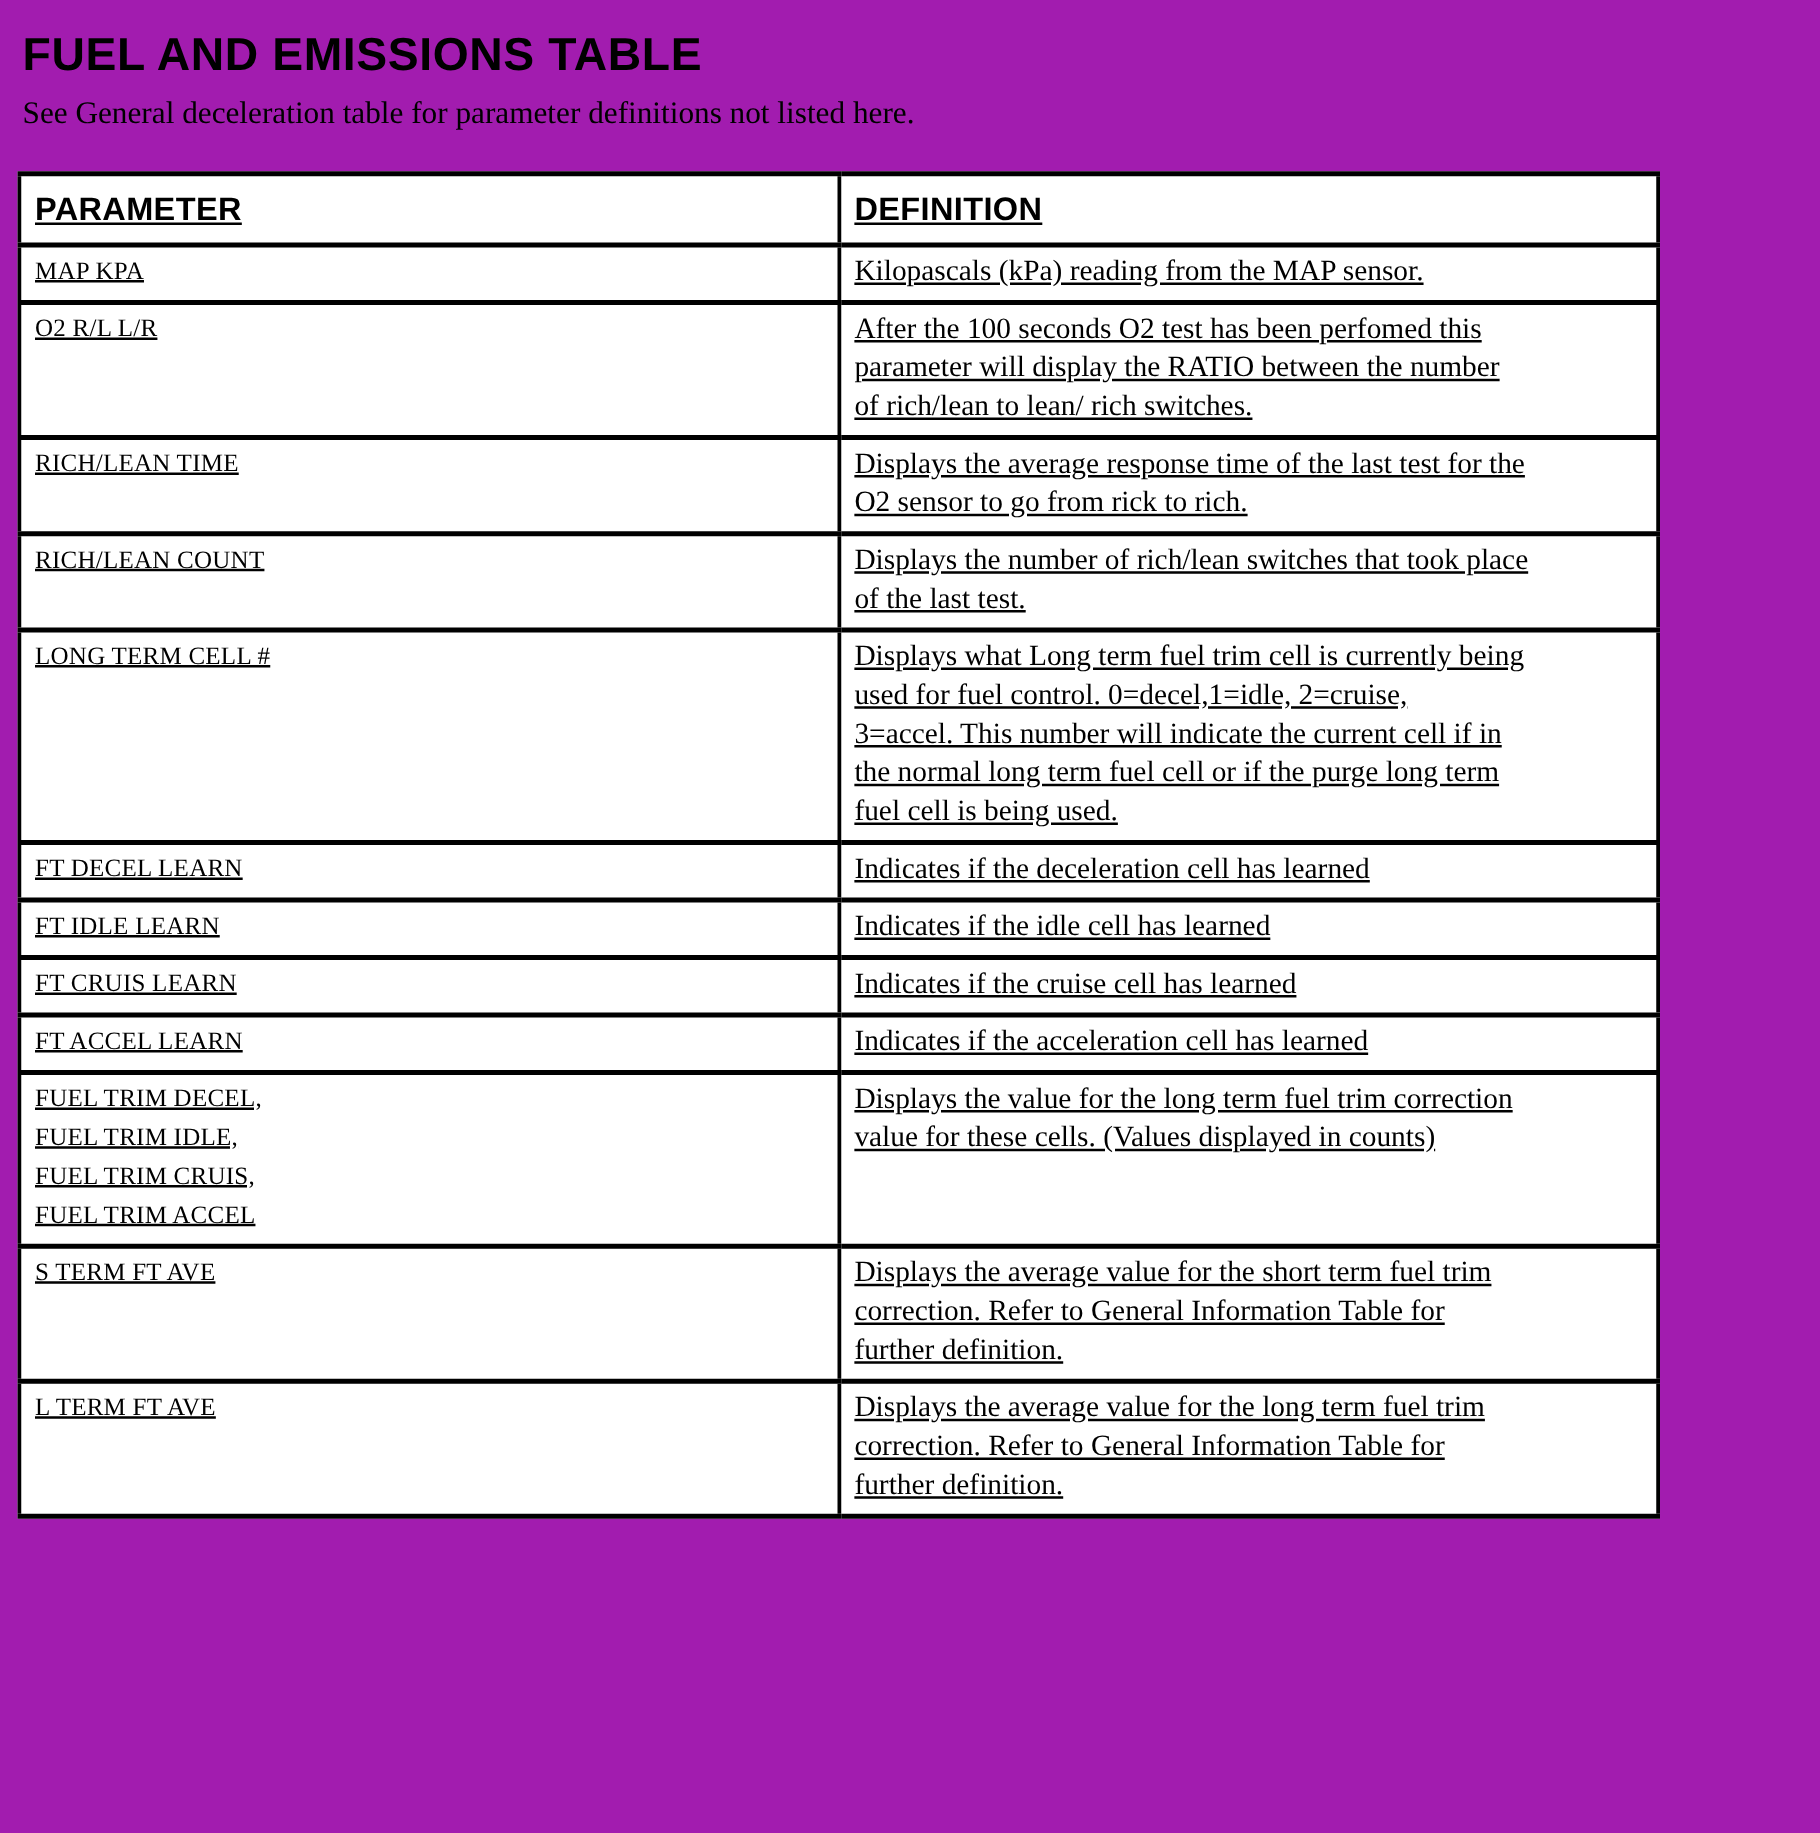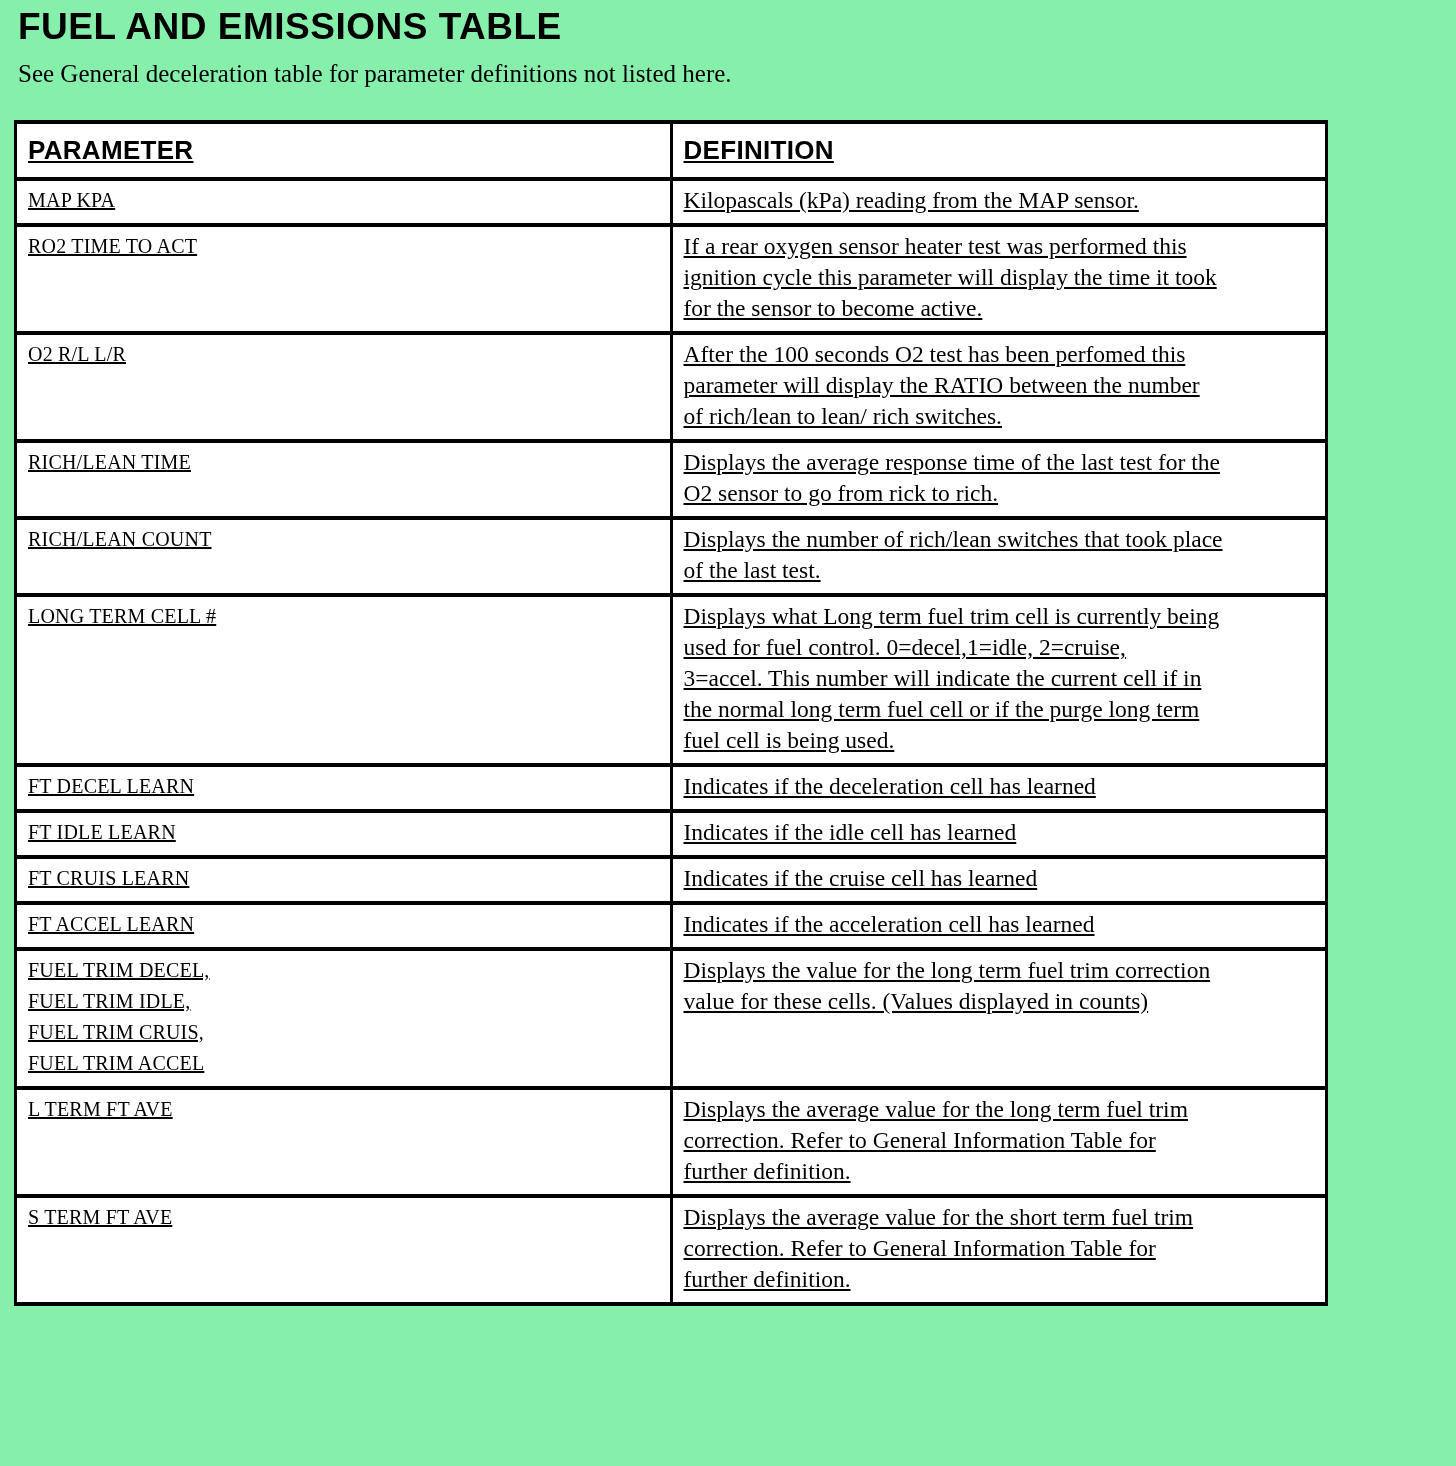--- a/index.html
+++ b/index.html
@@ -5,22 +5,22 @@
   html, body {
     margin: 0;
     padding: 0;
     background: #ffffff;
     color: #000000;
   }
   .page {
     width: 1456px;
     height: 1466px;
     box-sizing: border-box;
-    padding: 4px 10px 0 14px;
-    background: #86efac;
+    padding: 21px 10px 0 14px;
+    background: #a21caf;
     font-family: "Liberation Serif", "DejaVu Serif", serif;
     overflow: hidden;
   }
   .title {
     font-family: "Liberation Sans", "DejaVu Sans", sans-serif;
     font-weight: bold;
     font-size: 37px;
     letter-spacing: 0.5px;
     margin: 2px 0 12px 4px;
     color: #000000;
@@ -84,26 +84,20 @@
         <th>PARAMETER</th>
         <th>DEFINITION</th>
       </tr>
     </thead>
     <tbody id="table-body">
         <tr>
           <td class="param-cell">MAP KPA</td>
           <td class="def-cell">Kilopascals (kPa) reading from the MAP sensor.</td>
         </tr>
         <tr>
-          <td class="param-cell">RO2 TIME TO ACT</td>
-          <td class="def-cell">If a rear oxygen sensor heater test was performed this
-ignition cycle this parameter will display the time it took
-for the sensor to become active.</td>
-        </tr>
-        <tr>
           <td class="param-cell">O2 R/L L/R</td>
           <td class="def-cell">After the 100 seconds O2 test has been perfomed this
 parameter will display the RATIO between the number
 of rich/lean to lean/ rich switches.</td>
         </tr>
         <tr>
           <td class="param-cell">RICH/LEAN TIME</td>
           <td class="def-cell">Displays the average response time of the last test for the
 O2 sensor to go from rick to rich.</td>
         </tr>
@@ -138,26 +132,26 @@
         </tr>
         <tr>
           <td class="param-cell">FUEL TRIM DECEL,
 FUEL TRIM IDLE,
 FUEL TRIM CRUIS,
 FUEL TRIM ACCEL</td>
           <td class="def-cell">Displays the value for the long term fuel trim correction
 value for these cells. (Values displayed in counts)</td>
         </tr>
         <tr>
-          <td class="param-cell">L TERM FT AVE</td>
-          <td class="def-cell">Displays the average value for the long term fuel trim
+          <td class="param-cell">S TERM FT AVE</td>
+          <td class="def-cell">Displays the average value for the short term fuel trim
 correction. Refer to General Information Table for
 further definition.</td>
         </tr>
         <tr>
-          <td class="param-cell">S TERM FT AVE</td>
-          <td class="def-cell">Displays the average value for the short term fuel trim
+          <td class="param-cell">L TERM FT AVE</td>
+          <td class="def-cell">Displays the average value for the long term fuel trim
 correction. Refer to General Information Table for
 further definition.</td>
         </tr>
       </tbody>
   </table>
 </div>
 
 </body></html>

